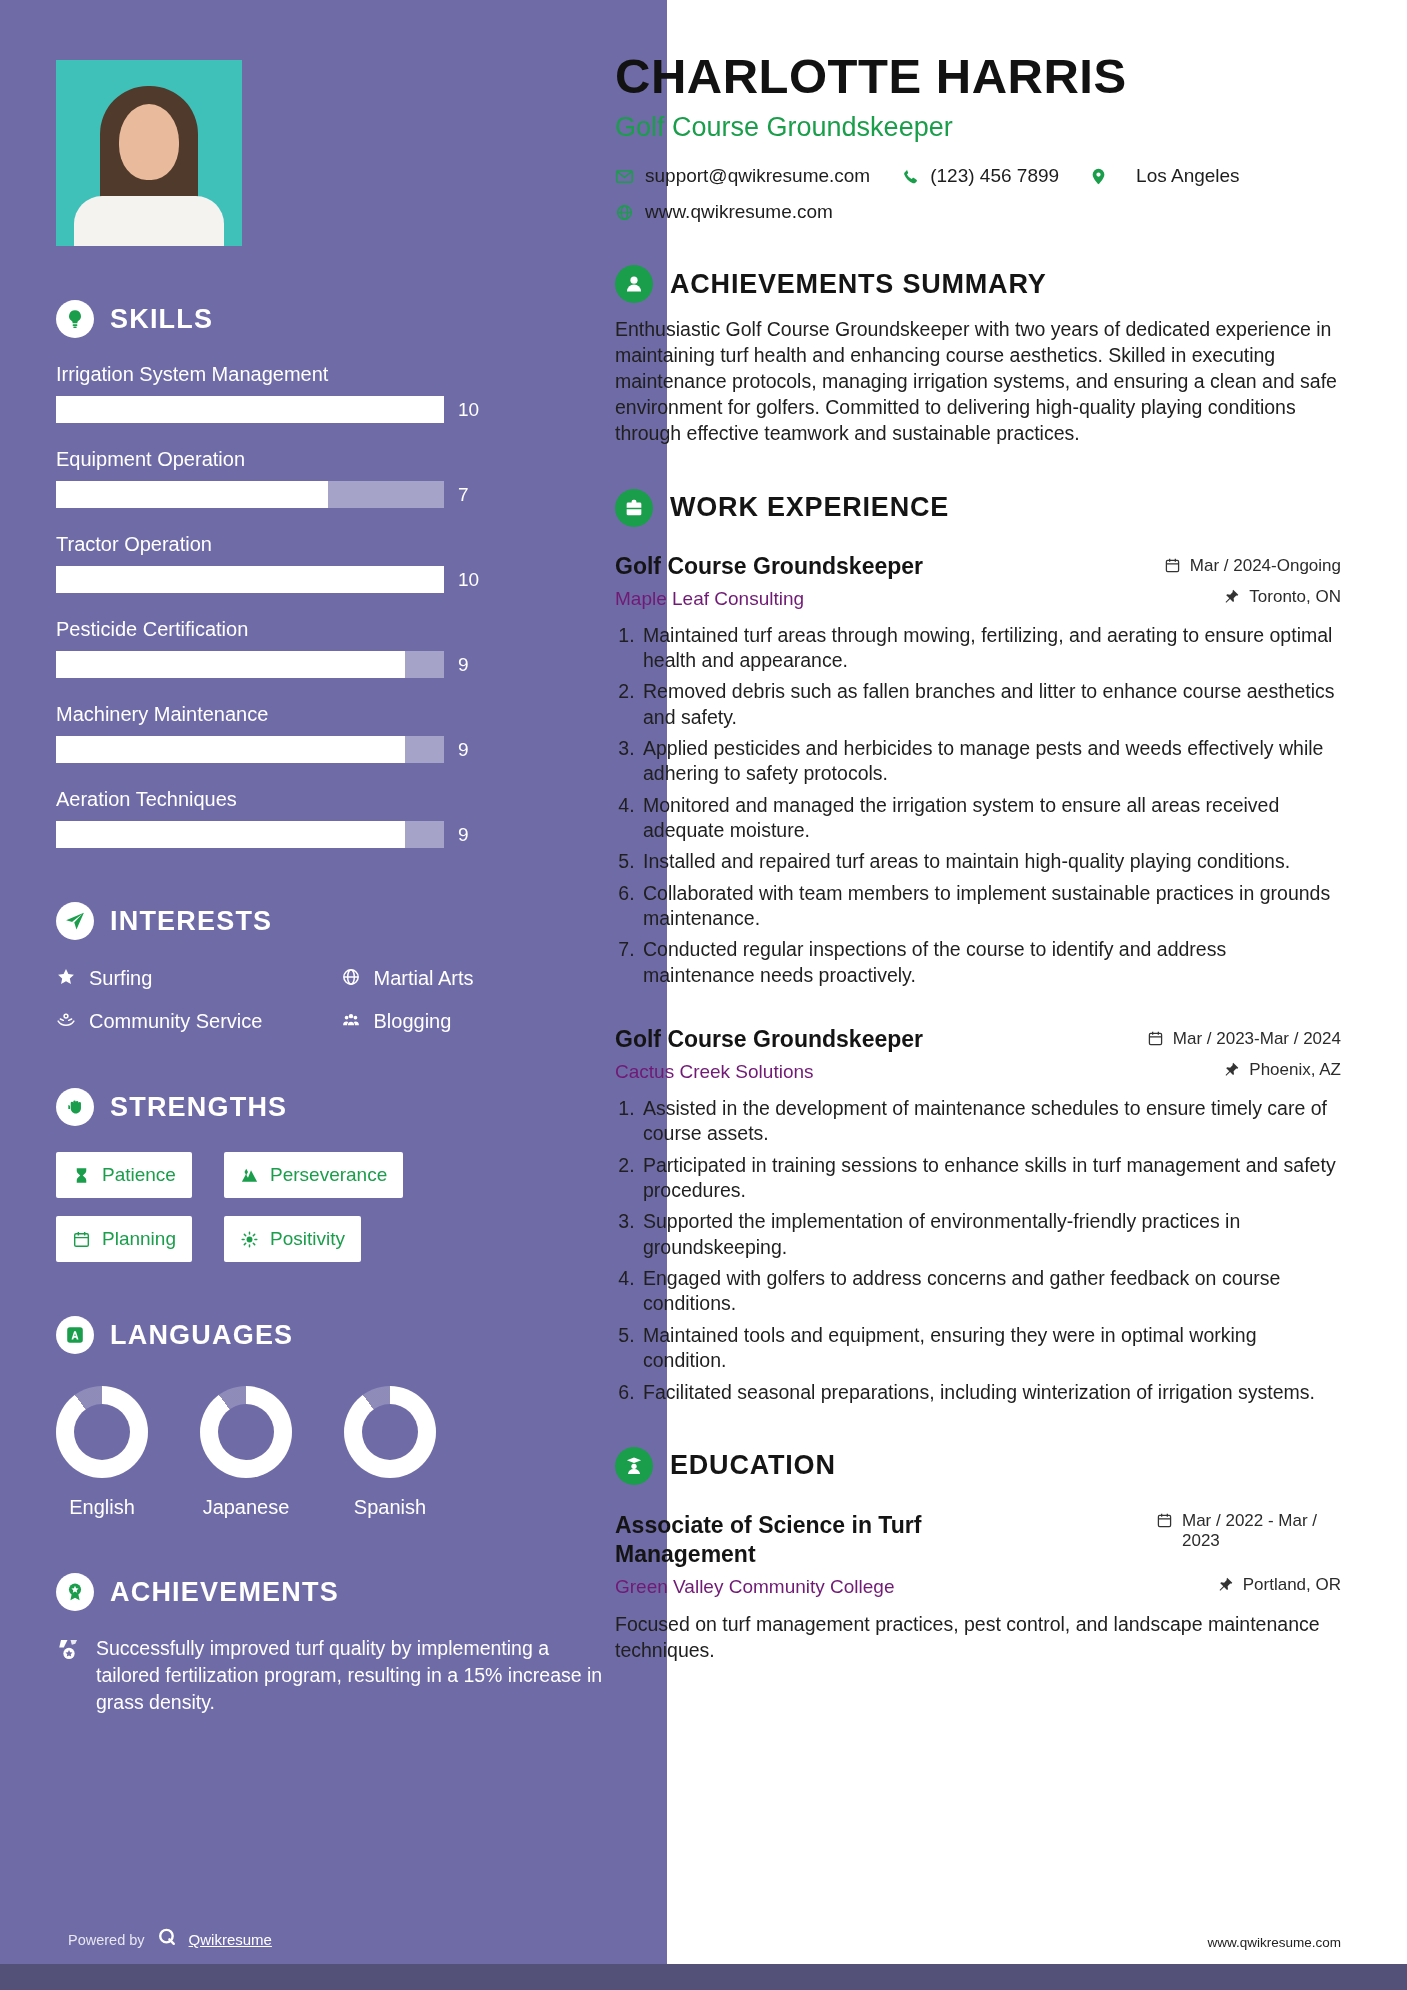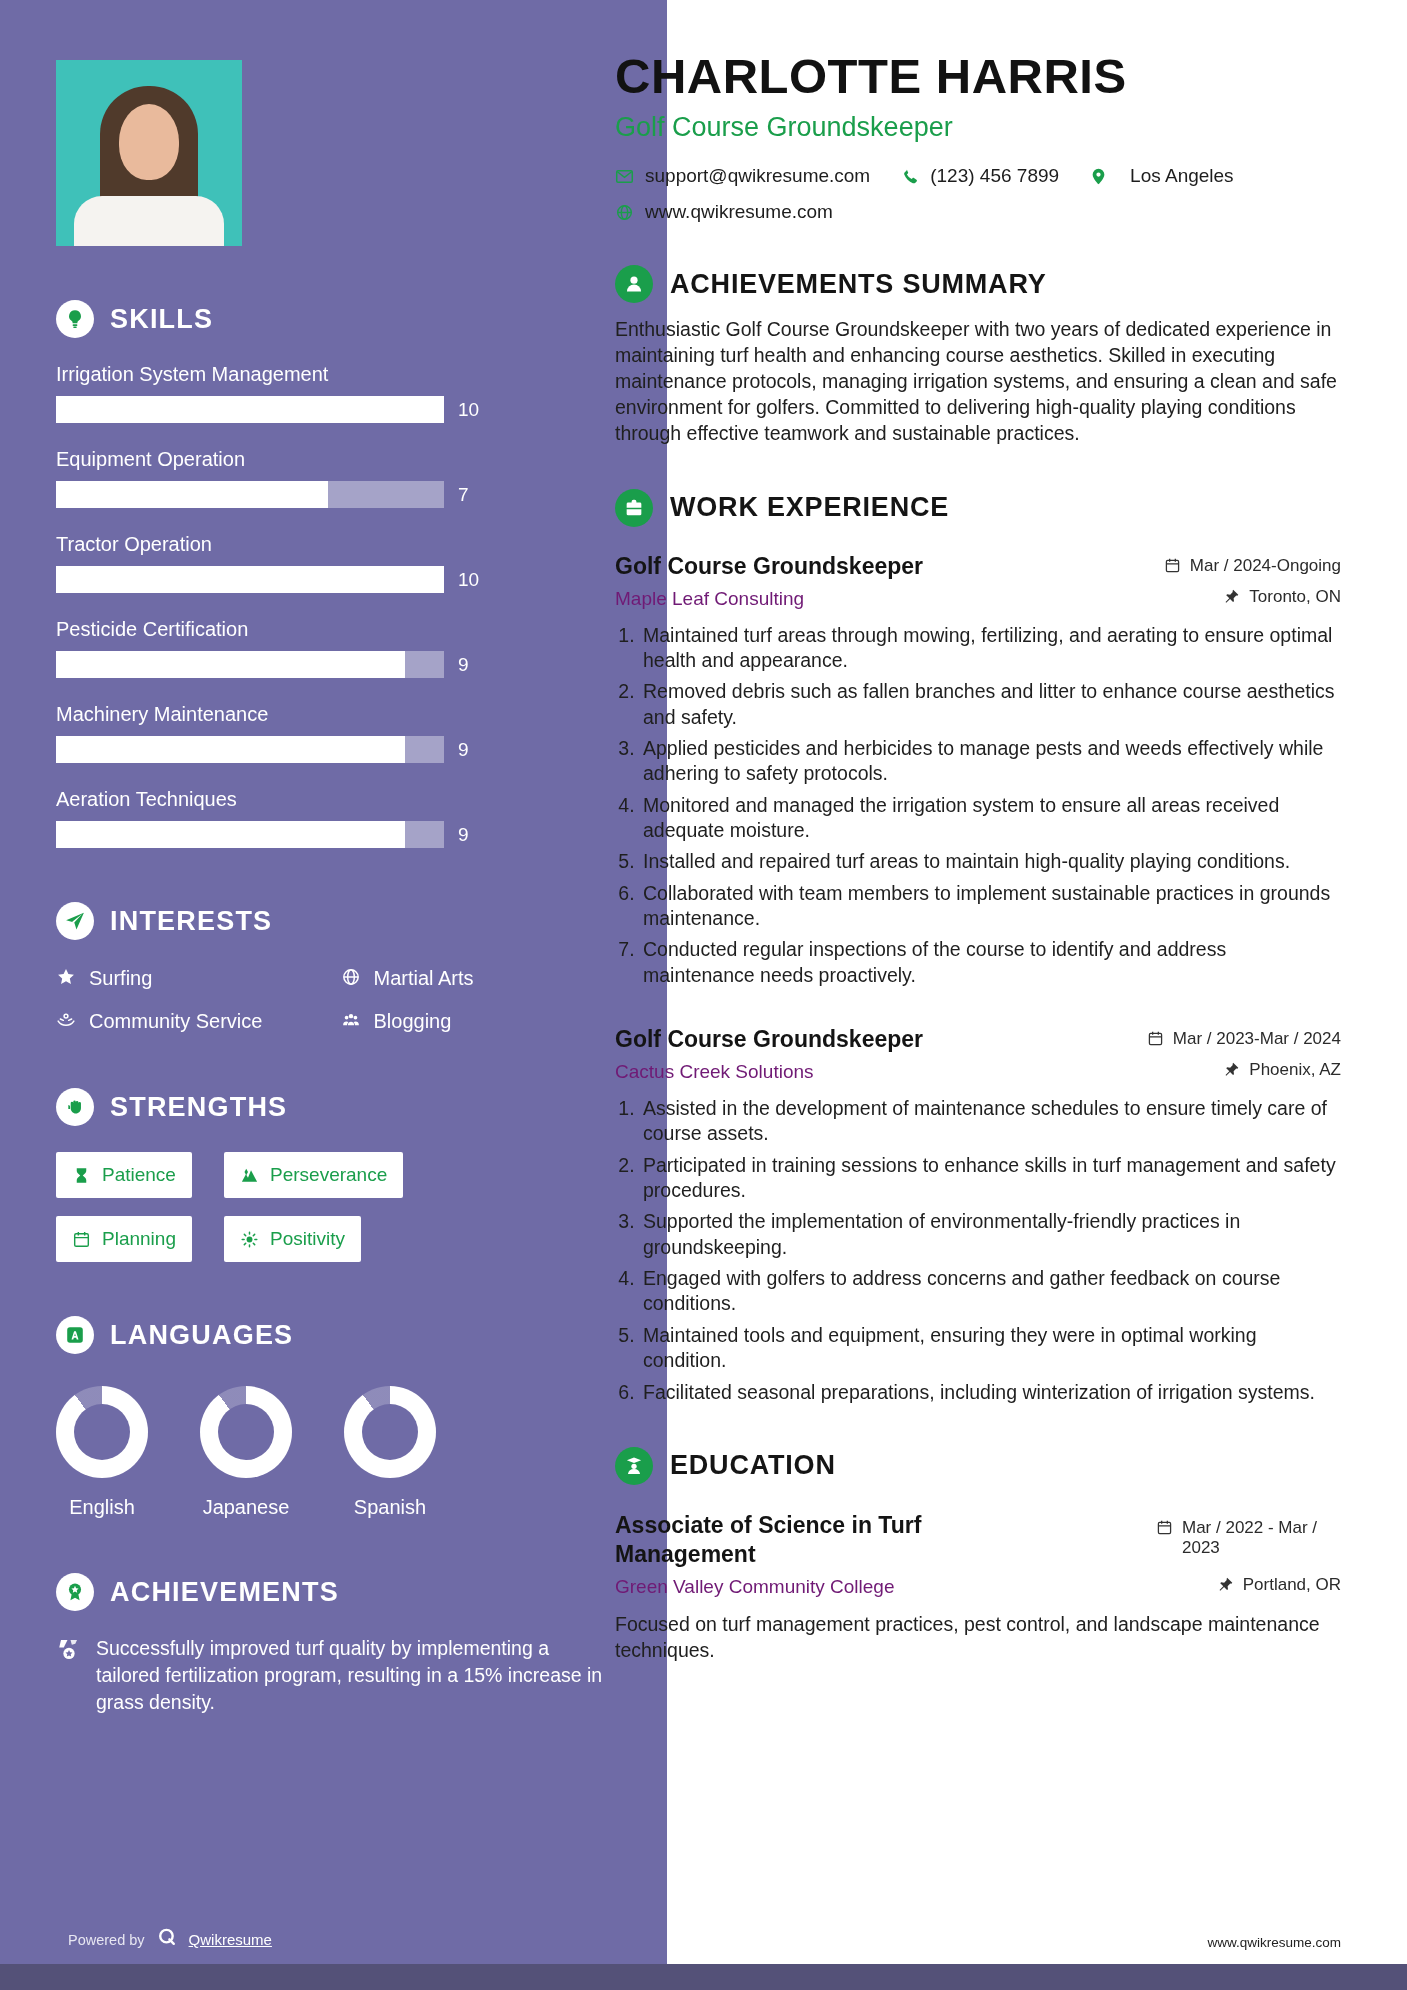--- a/index.html
+++ b/index.html
@@ -55,21 +55,21 @@
   .powered-by { font-size:14.5px; color:#e8e7f2; }
   .brand-link { font-size:15px; color:#fff; text-decoration:underline; }
 
   
   .main { position:absolute; left:553px; top:0; right:0; bottom:0; padding:48px 66px 0 62px; color:#1f1f1f; }
   .name { font-size:49px; font-weight:700; letter-spacing:.5px; color:#121212; }
   .job-title { font-size:27px; color:#1a9e4b; margin-top:8px; font-weight:500; }
   .contact-row { display:flex; align-items:center; gap:30px; margin-top:22px; }
   .contact-row.second { margin-top:14px; }
   .contact-item { display:flex; align-items:center; gap:11px; font-size:19px; color:#1d1d1d; }
-  .contact-item.loc { gap:22px; }
+  .contact-item.loc { gap:28px; }
 
   .main-section { margin-top:42px; }
   .main-head { display:flex; align-items:center; gap:17px; }
   .main-badge { width:38px; height:38px; border-radius:50%; background:#1a9e4b; color:#fff; display:flex; align-items:center; justify-content:center; }
   .main-head h2 { font-size:27px; font-weight:700; letter-spacing:.8px; color:#151515; }
   .para { font-size:19.5px; line-height:1.33; margin-top:14px; color:#202020; }
 
   .job { margin-top:26px; }
   .job + .job { margin-top:38px; }
   .job-head { display:flex; justify-content:space-between; align-items:baseline; }
@@ -77,21 +77,21 @@
   .meta { display:flex; gap:9px; align-items:flex-start; font-size:17px; color:#2b2b2b; }
   .meta .i { margin-top:1px; }
   .job-sub { display:flex; justify-content:space-between; align-items:baseline; margin-top:7px; }
   .job-company { font-size:19px; color:#701a75; font-weight:500; }
   .bullets { margin:13px 0 0 0; padding-left:25px; font-size:19.5px; line-height:1.3; }
   .bullets li { margin-top:6px; padding-left:3px; }
   .bullets li:first-child { margin-top:0; }
 
   .edu-head { display:flex; justify-content:space-between; margin-top:26px; }
   .edu-degree { font-size:23px; font-weight:700; color:#141414; max-width:430px; line-height:1.25; }
-  .edu-dates { max-width:185px;margin-top:7px; }
+  .edu-dates { max-width:185px; }
   .main-footer { position:absolute; right:66px; bottom:40px; font-size:13.5px; color:#222; }
 </style>
 </head>
 <body>
 
 <div class="page">
 
   <aside class="sidebar">
 
     <div class="photo">

